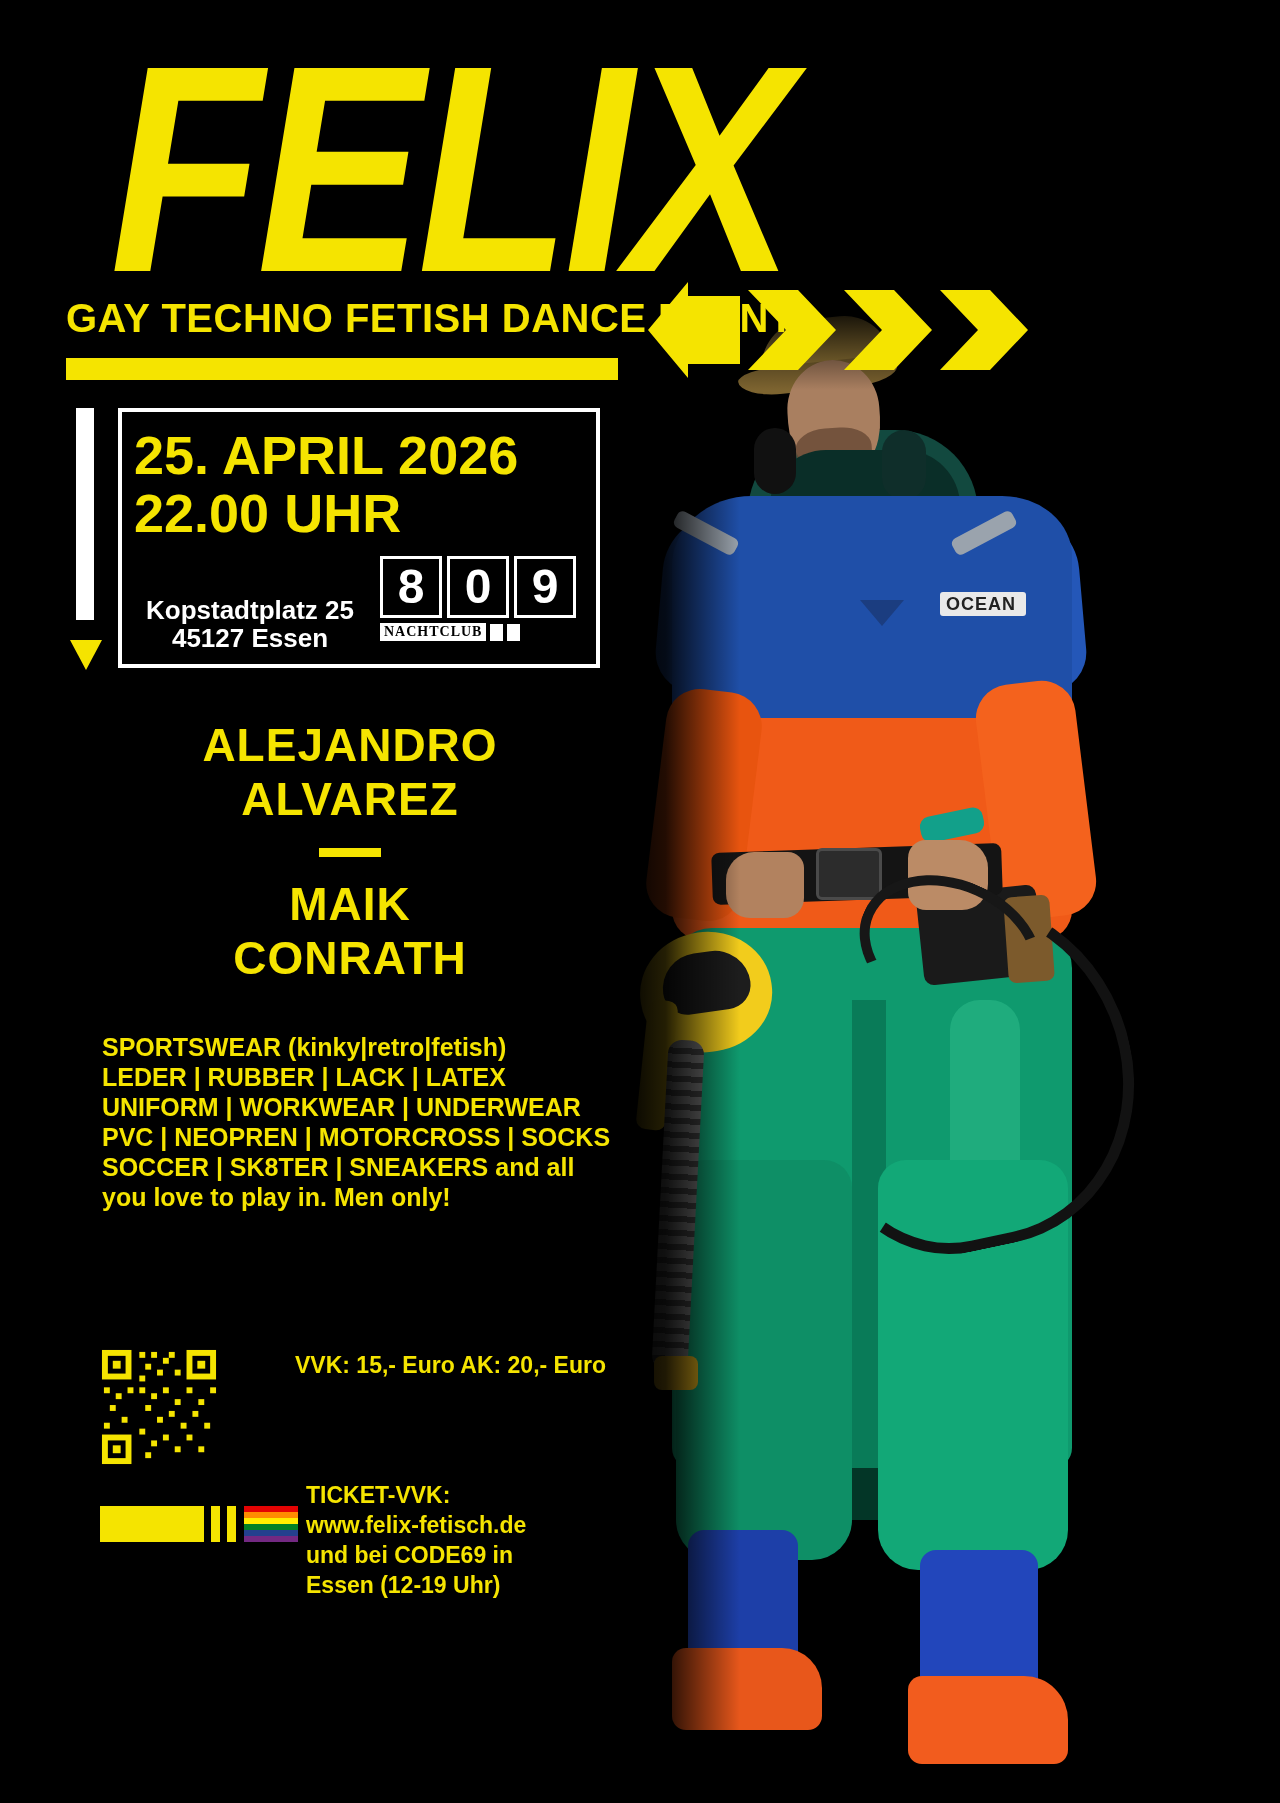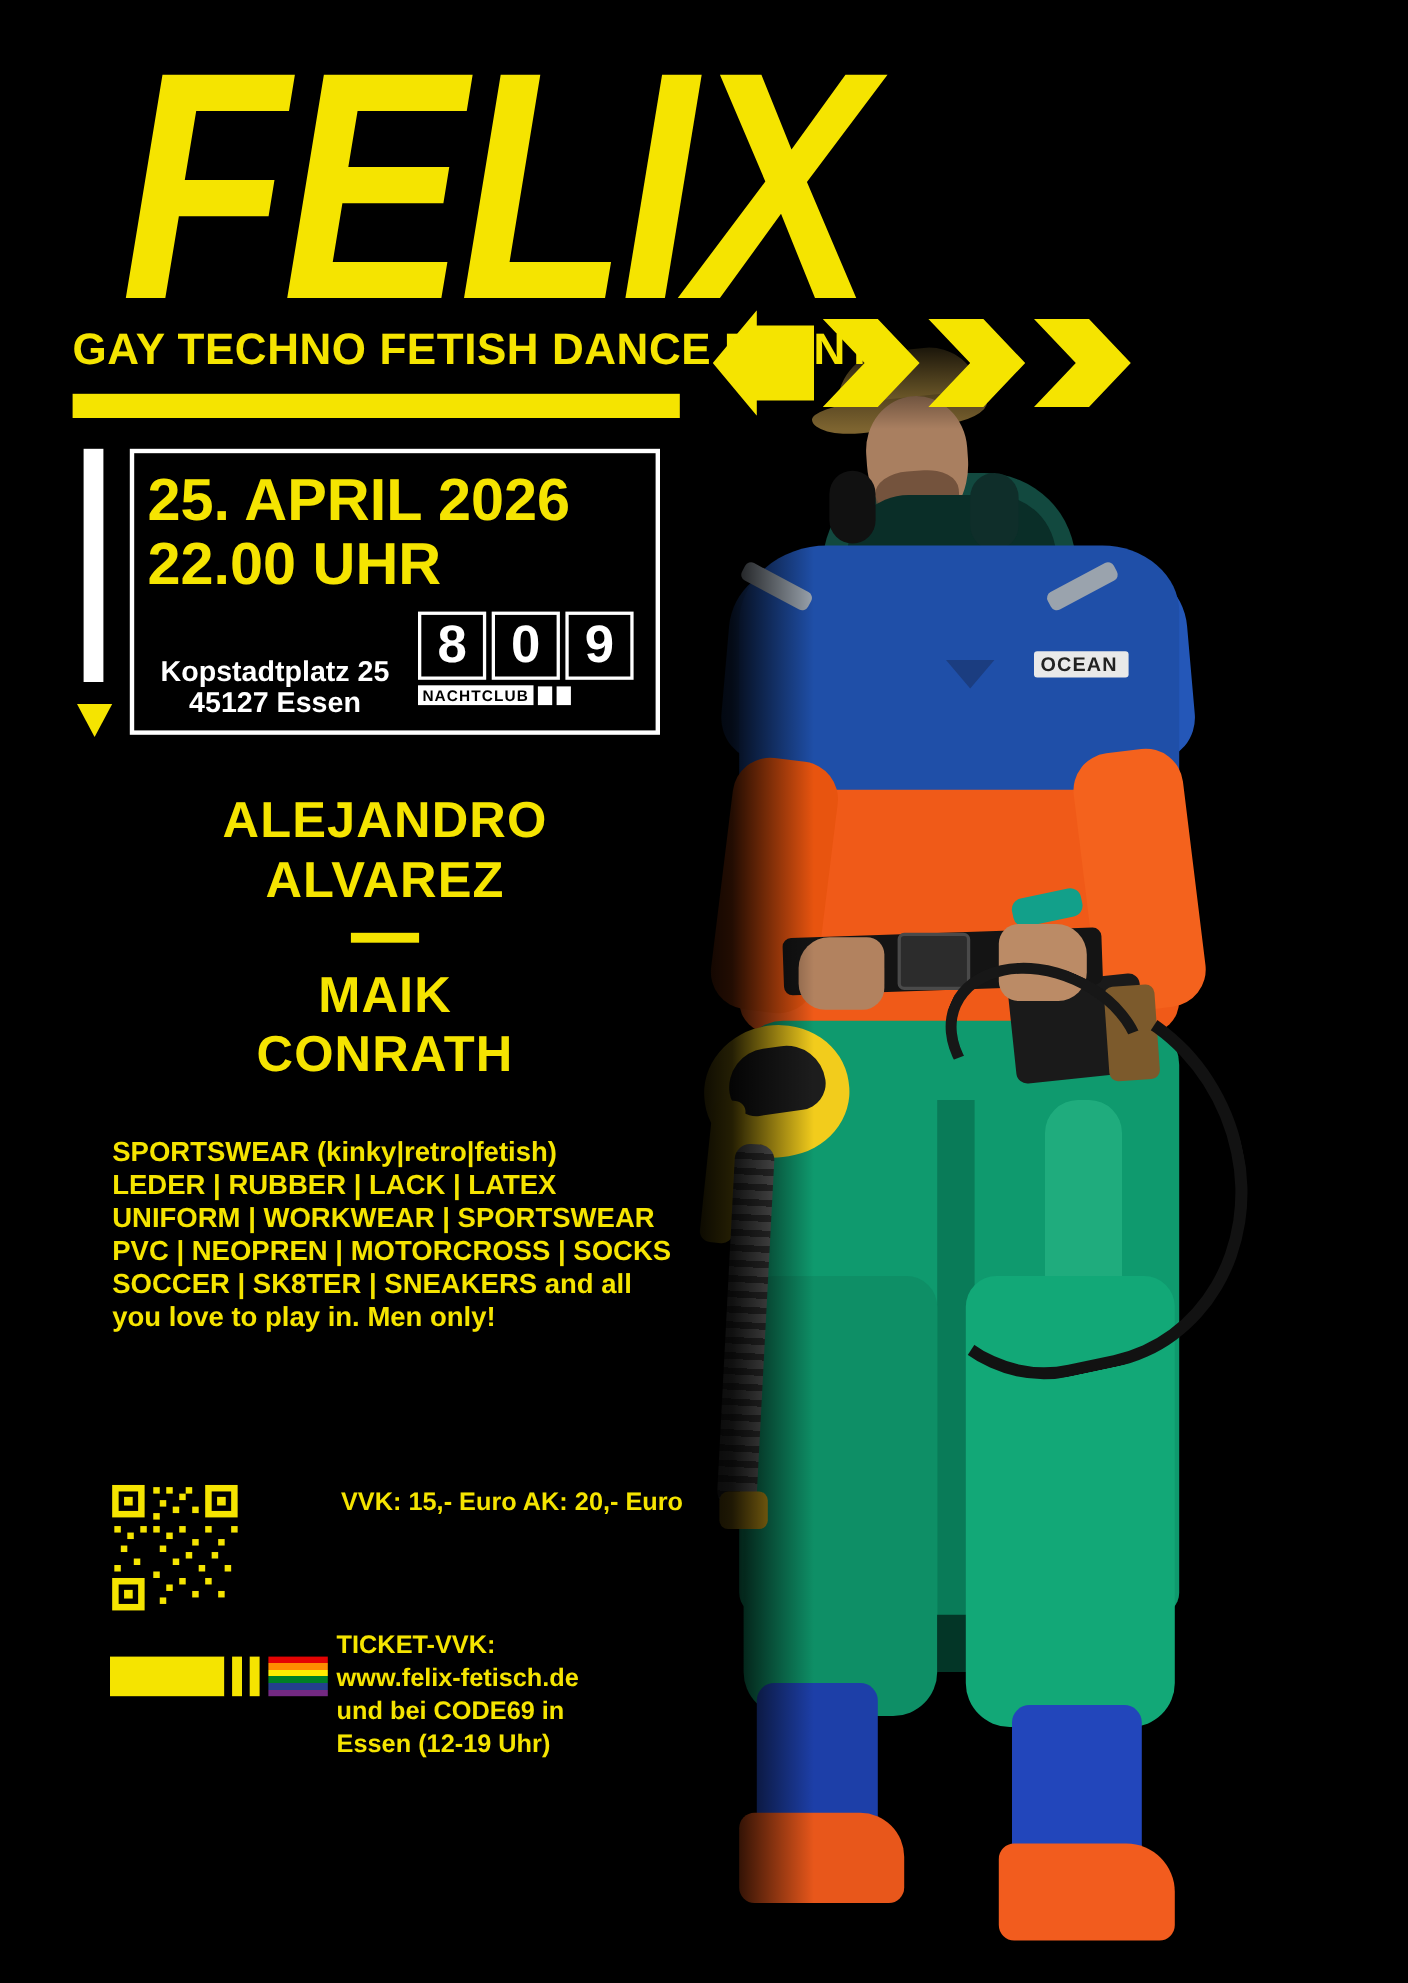--- a/index.html
+++ b/index.html
@@ -424,21 +424,21 @@
     background: #ffffff;
     height: 17px;
   }
   .venue-sub-text {
     color: #000000;
     background: #ffffff;
     font-size: 14px;
     font-weight: bold;
     padding: 1px 4px;
     letter-spacing: 1px;
-    font-family: Liberation Sans, sans-serif;
+    font-family: Liberation Serif, serif;
   }
 
   .left-bar {
     position: absolute;
     left: 76px;
     top: 408px;
     width: 18px;
     height: 212px;
     background: #ffffff;
     z-index: 6;
@@ -526,21 +526,21 @@
       #ff8c00 16.66% 33.32%,
       #ffed00 33.32% 49.98%,
       #008026 49.98% 66.64%,
       #24408e 66.64% 83.3%,
       #732982 83.3% 100%
     );
   }
 
   .price {
     position: absolute;
-    left: 310px;
+    left: 295px;
     top: 1352px;
     color: #f5e400;
     font-size: 23px;
     font-weight: bold;
     font-family: "Liberation Sans", sans-serif;
     z-index: 6;
   }
   .ticket {
     position: absolute;
     left: 306px;
@@ -655,21 +655,21 @@
     <div class="artist-name">ALEJANDRO</div>
     <div class="artist-name">ALVAREZ</div>
     <div class="artist-sep"></div>
     <div class="artist-name">MAIK</div>
     <div class="artist-name">CONRATH</div>
   </div>
 
   <div class="styles">
     <div>SPORTSWEAR (kinky|retro|fetish)</div>
     <div>LEDER | RUBBER | LACK | LATEX</div>
-    <div>UNIFORM | WORKWEAR | SPORTSWEAR</div>
+    <div>UNIFORM | WORKWEAR | UNDERWEAR</div>
     <div>PVC | NEOPREN | MOTORCROSS | SOCKS</div>
     <div>SOCCER | SK8TER | SNEAKERS and all</div>
     <div class="soft">you love to play in. Men only!</div>
   </div>
 
   <svg class="qr" viewBox="0 0 60 60">
     <rect x="0" y="0" width="60" height="60" fill="#000"></rect>
     <g fill="#f5e400">
       <rect x="1" y="1" width="15" height="15"></rect>
       <rect x="44" y="1" width="15" height="15"></rect>

